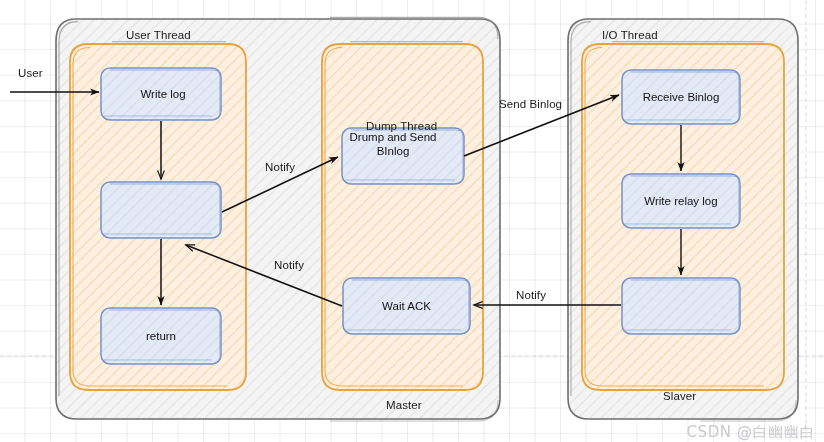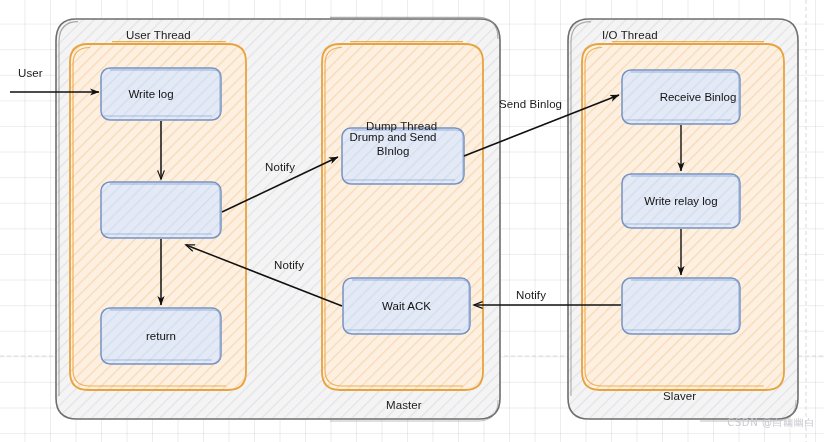--- a/index.html
+++ b/index.html
@@ -30,23 +30,23 @@
     display:flex;align-items:center;justify-content:center;
     text-align:center;
     font-family:"Liberation Sans", sans-serif;
     font-size:11.5px;
     color:#111111;
     line-height:14px;
     pointer-events:none;
   }
   .watermark{
     position:absolute;
-    right:9px;bottom:12px;
+    right:9px;bottom:0;
     font-family:"DejaVu Sans", sans-serif;
-    font-size:10px;
+    font-size:15px;
     color:#c9c9cf;
     letter-spacing:0.6px;
     white-space:nowrap;
   }
 </style>
 </head>
 <body>
 
 <div id="canvas">
 
@@ -191,26 +191,26 @@
     </g>
   </svg>
 
   <div class="lbl" style="left:126px;top:29px;">User Thread</div>
   <div class="lbl" style="left:366px;top:120px;">Dump Thread</div>
   <div class="lbl" style="left:602px;top:29px;">I/O Thread</div>
 
   <div class="lbl" style="left:386px;top:399px;">Master</div>
   <div class="lbl" style="left:663px;top:390px;">Slaver</div>
 
-  <div class="nodelbl" style="left:101px;top:68px;width:100px;height:52px;">Write log</div>
+  <div class="nodelbl" style="left:101px;top:68px;width:100px;height:52px;padding-left:12px;">Write log</div>
   <div class="nodelbl" style="left:101px;top:308px;width:120px;height:56px;">return</div>
   <div class="nodelbl" style="left:342px;top:116px;width:102px;height:56px;white-space:pre-line;">Drump and Send
 BInlog</div>
   <div class="nodelbl" style="left:343px;top:278px;width:127px;height:56px;">Wait ACK</div>
-  <div class="nodelbl" style="left:622px;top:70px;width:118px;height:54px;padding-left:17px;">Receive Binlog</div>
+  <div class="nodelbl" style="left:622px;top:70px;width:118px;height:54px;">Receive Binlog</div>
   <div class="nodelbl" style="left:622px;top:174px;width:118px;height:54px;">Write relay log</div>
 
   <div class="lbl" style="left:18px;top:67px;">User</div>
   <div class="lbl" style="left:265px;top:161px;">Notify</div>
   <div class="lbl" style="left:499px;top:98px;">Send Binlog</div>
   <div class="lbl" style="left:516px;top:289px;">Notify</div>
   <div class="lbl" style="left:274px;top:259px;">Notify</div>
 
   <div class="watermark">CSDN @白幽幽白</div>
 

